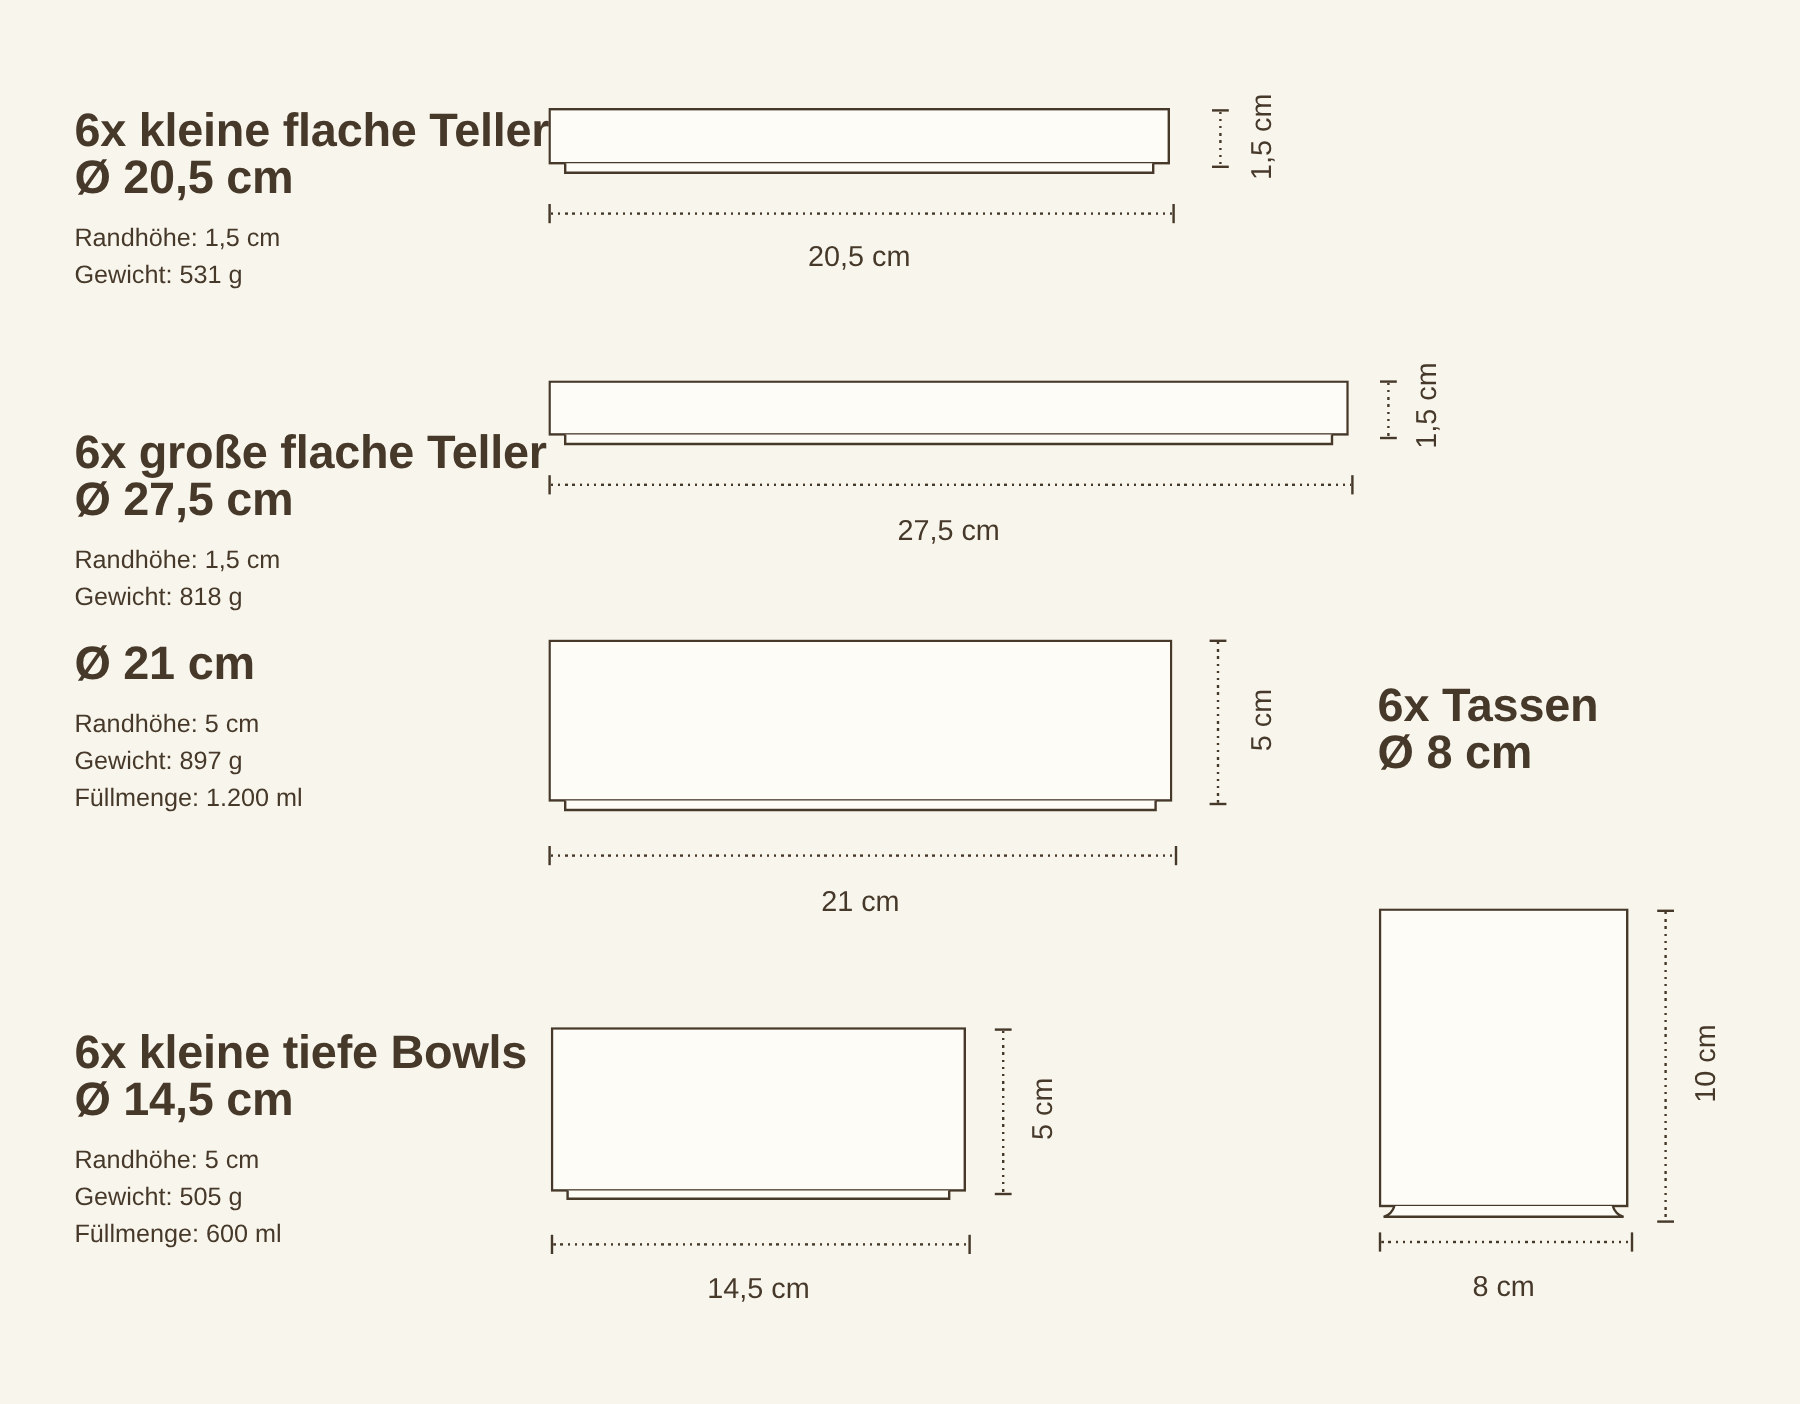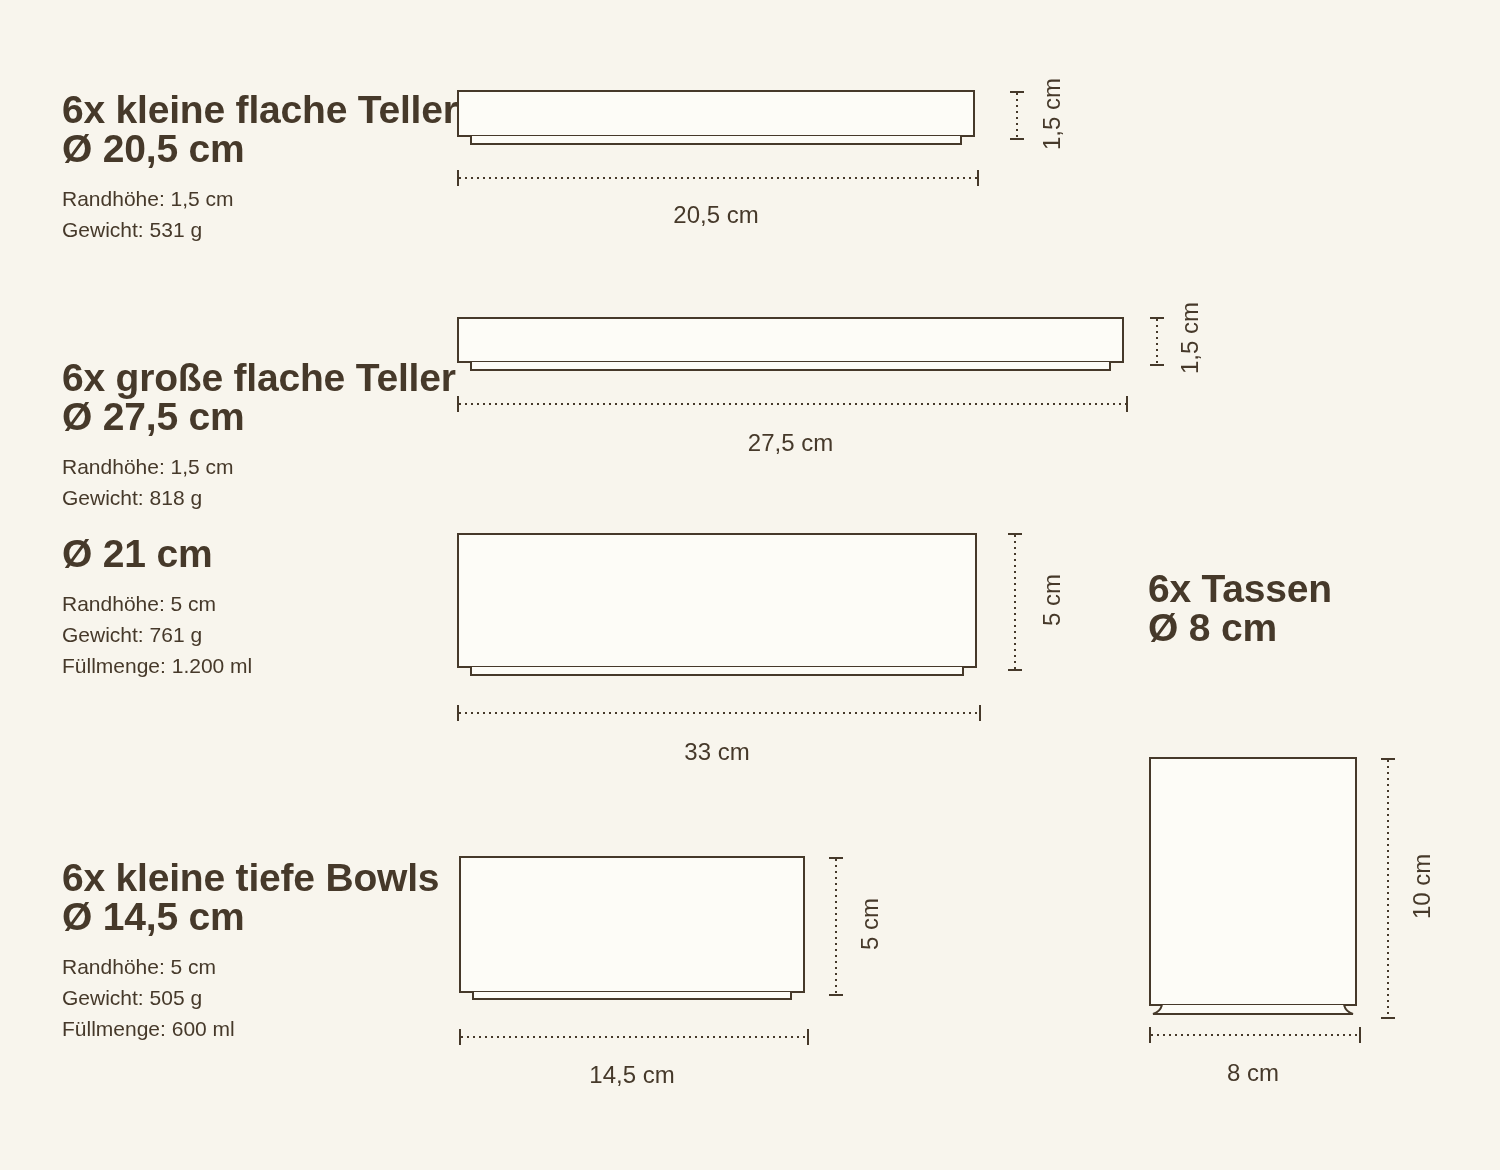--- a/index.html
+++ b/index.html
@@ -123,33 +123,33 @@
   </svg>
   <div class="vdim" style="left:1150px;top:317px;height:45px;"></div>
   <div class="vlabel" style="left:1176px;top:286px;height:104px;">1,5 cm</div>
   <div class="hdim" style="left:457px;top:396px;width:667px;"></div>
   <div class="hlabel" style="left:457px;top:428px;width:667px;">27,5 cm</div>
 
   <div class="info" style="left:62px;top:534px;">
     <div class="title">Ø 21 cm</div>
     <div class="specs">
       <div class="spec">Randhöhe: 5 cm</div>
-      <div class="spec">Gewicht: 761 g</div>
+      <div class="spec">Gewicht: 897 g</div>
       <div class="spec">Füllmenge: 1.200 ml</div>
     </div>
   </div>
 
   <svg class="vessel" style="left:457px;top:533px;" width="520" height="144" viewBox="0 0 520 144">
     <rect x="1" y="1" width="518" height="133"></rect>
     <path d="M14,134 V142 H506 V134"></path>
   </svg>
   <div class="vdim" style="left:1008px;top:533px;height:134px;"></div>
   <div class="vlabel" style="left:1038px;top:552px;height:96px;">5 cm</div>
   <div class="hdim" style="left:457px;top:705px;width:520px;"></div>
-  <div class="hlabel" style="left:457px;top:737px;width:520px;">33 cm</div>
+  <div class="hlabel" style="left:457px;top:737px;width:520px;">21 cm</div>
 
   <div class="info" style="left:1148px;top:569px;">
     <div class="title">6x Tassen</div>
     <div class="title">Ø 8 cm</div>
   </div>
 
   <svg class="vessel" style="left:1149px;top:757px;" width="210" height="260" viewBox="0 0 210 260">
     <rect x="1" y="1" width="206" height="247"></rect>
     <path d="M13,248 Q11,255 4,257 L204,257 Q197,255 195,248"></path>
   </svg>

